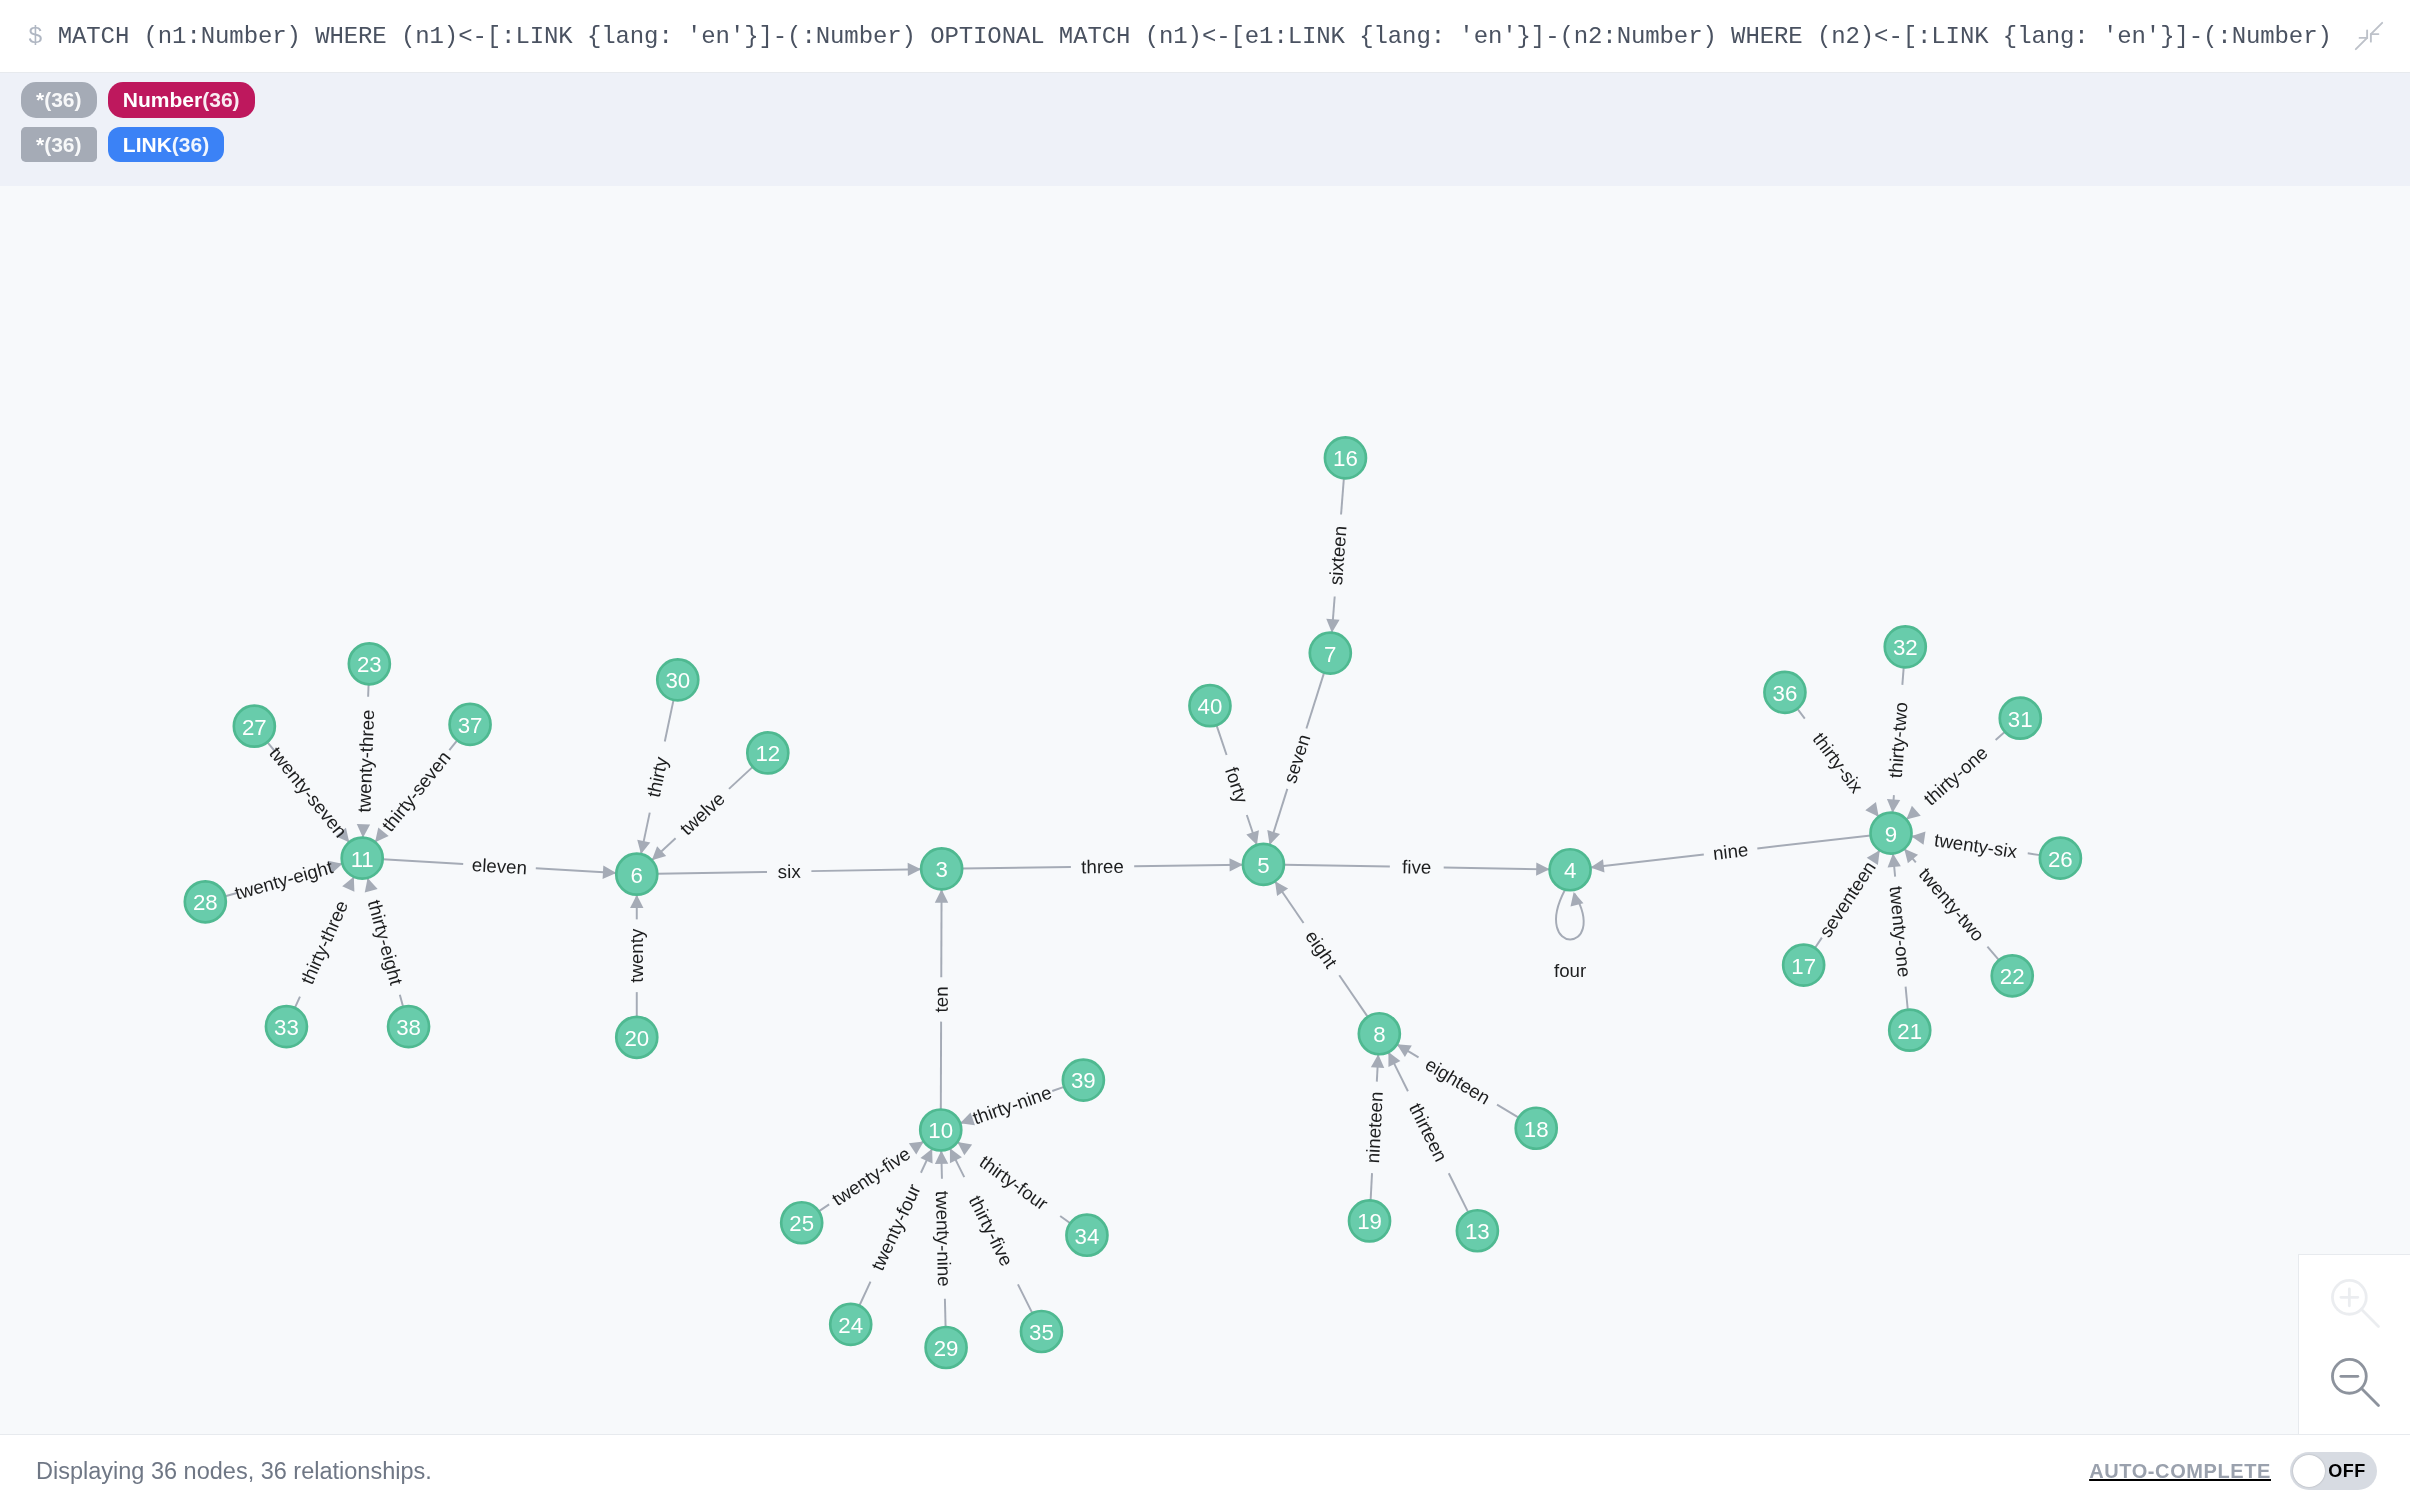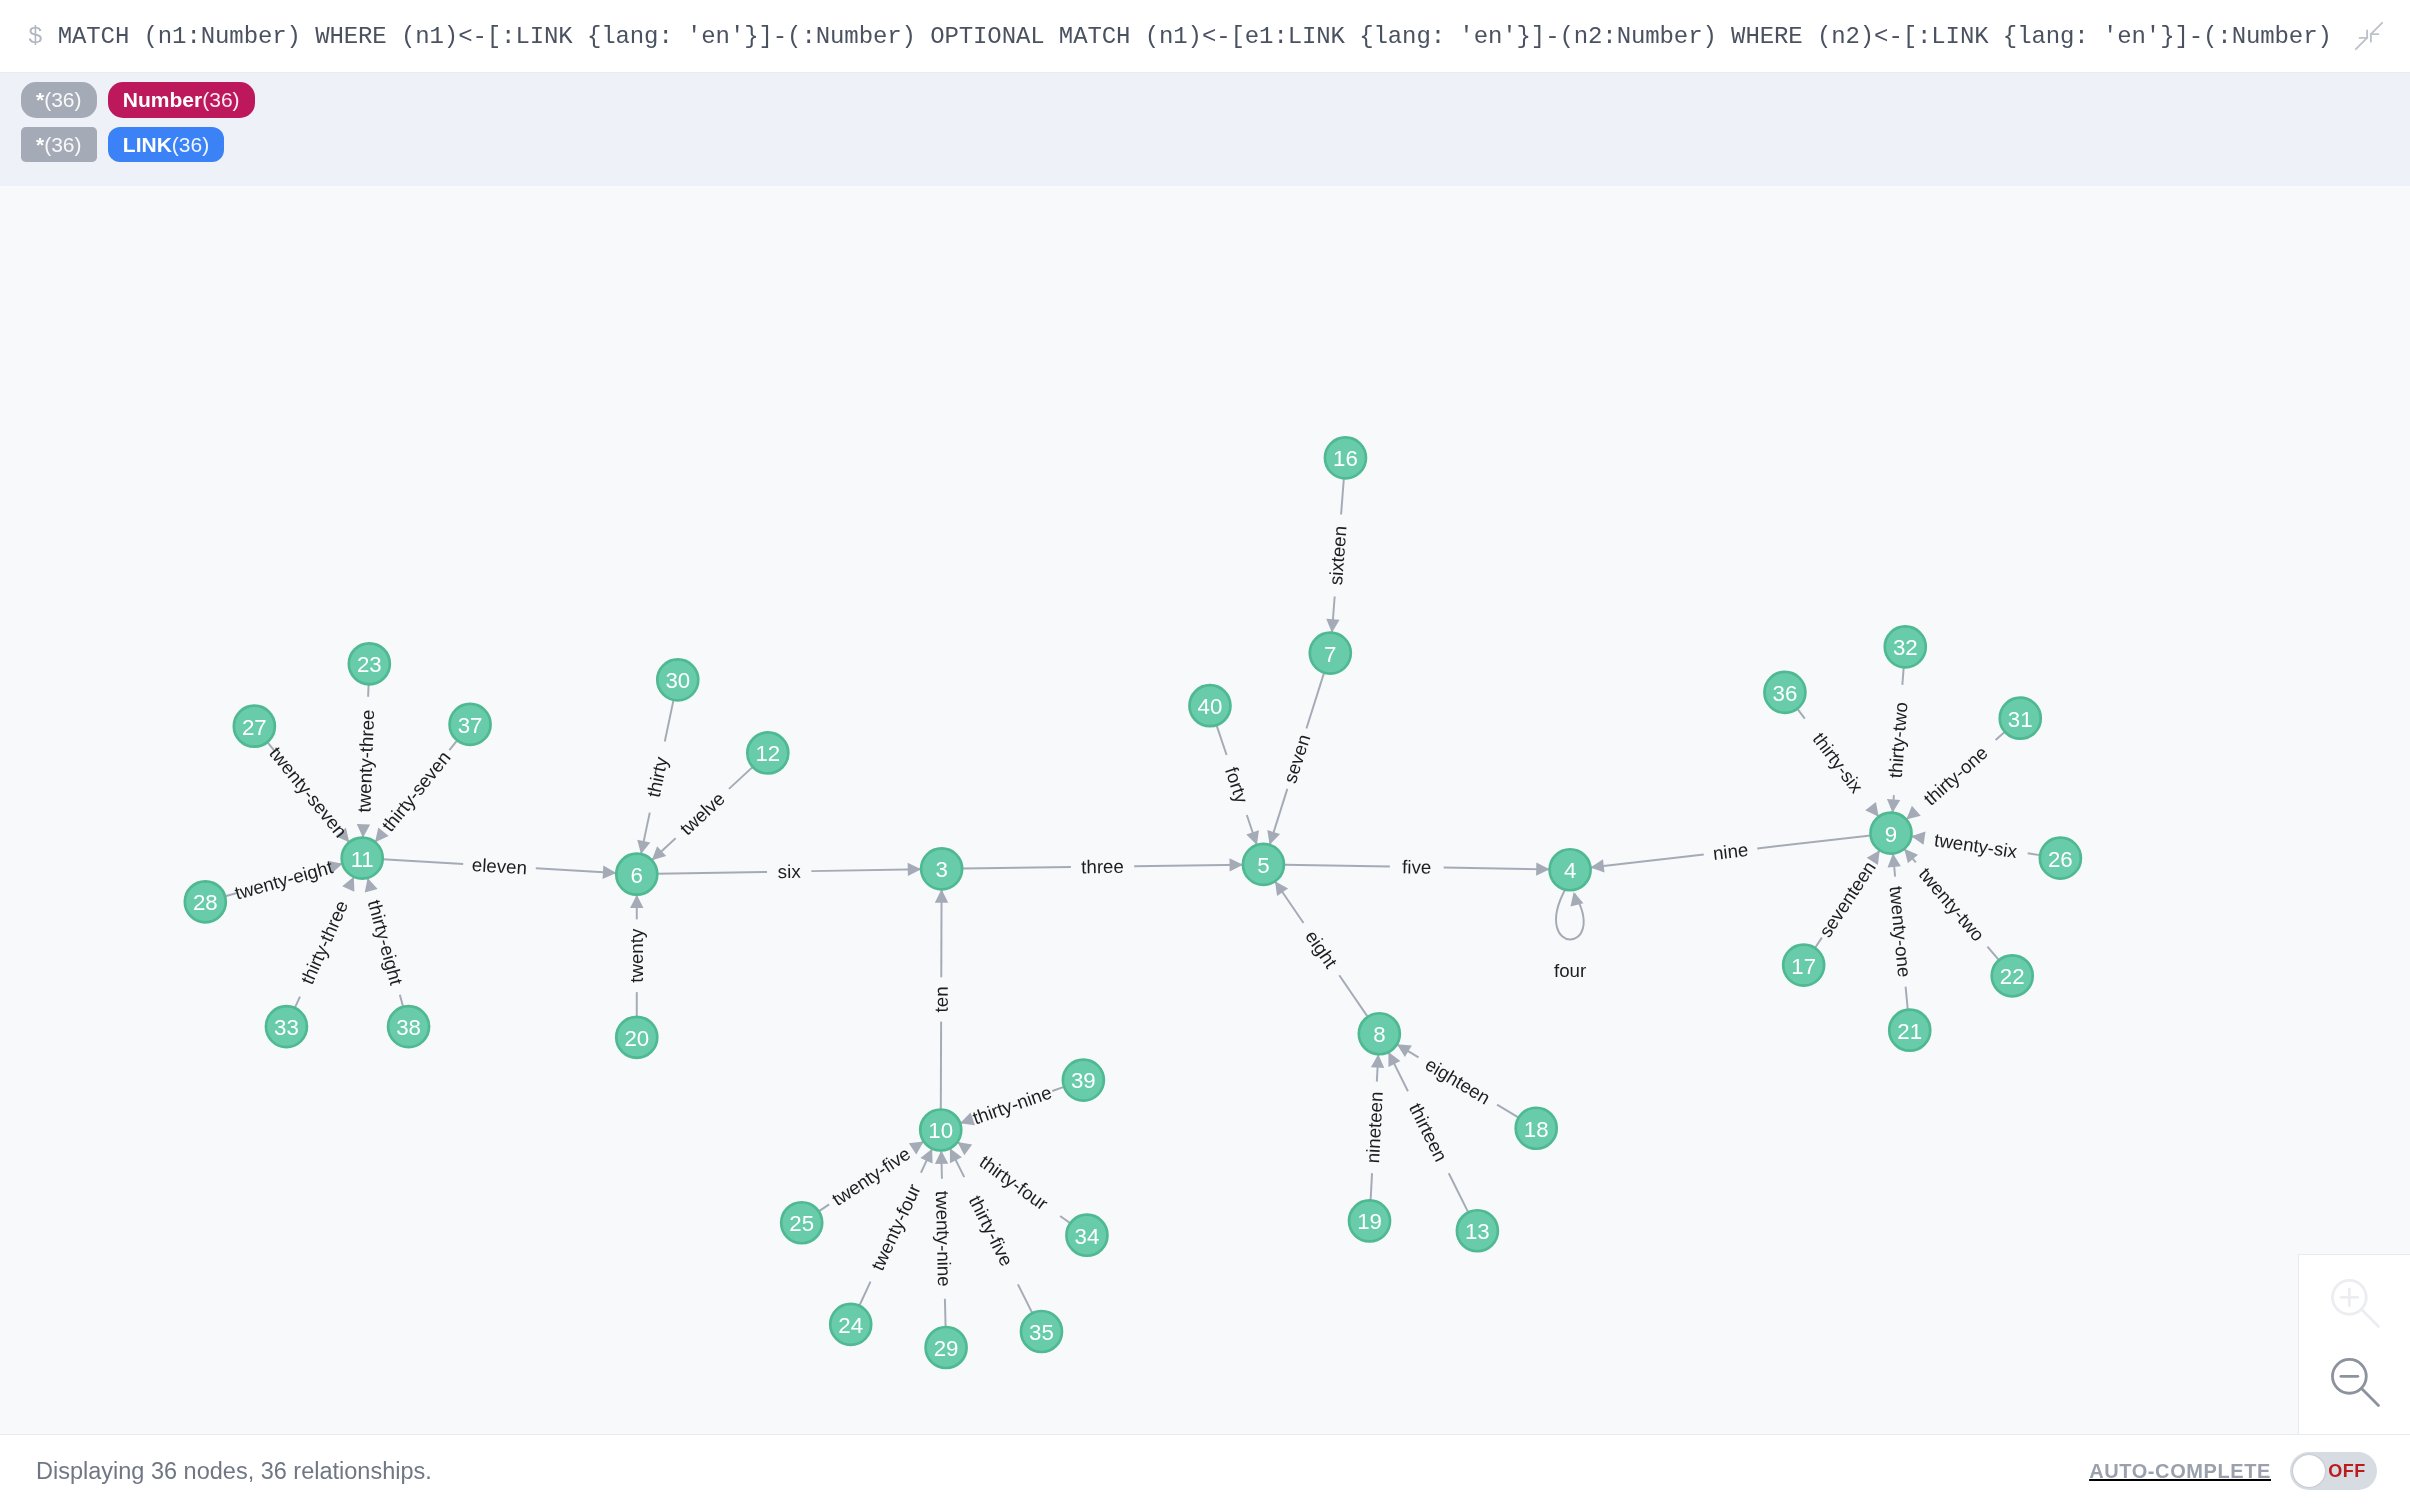--- a/index.html
+++ b/index.html
@@ -72,21 +72,21 @@
     align-items: baseline;
     border-radius: 15px;
     padding: 5.6px 15px;
     font-size: 21px;
     line-height: 1.15;
     color: #fff;
     white-space: nowrap;
     cursor: pointer;
   }
   .chip .chip-name { font-weight: bold; }
-  .chip .chip-count { font-weight: normal; opacity: .92; }
+  .chip .chip-count { font-weight: bold; opacity: .92; }
   .chip.star { background: #a5abb6; border-radius: 15px; }
   .chip.node-green { background: #be185d; }
   .chip.rel { background: #3b82f6; border-radius: 12px; }
   .chip.star-rel { background: #a5abb6; border-radius: 4.7px; }
 
   
   .graph-wrap {
     position: relative;
     flex: 1 1 auto;
     background: #f7f9fb;
@@ -187,21 +187,21 @@
     width: 32px; height: 32px;
     border-radius: 50%;
     background: #fff;
     box-shadow: 0 0 1.9px rgba(0,0,0,.25);
   }
   .toggle .toggle-text {
     position: absolute;
     right: 11.3px;
     font-size: 18px;
     font-weight: bold;
-    color: #b91c1c;
+    color: #000000;
     letter-spacing: 0.5px;
   }
 </style>
 </head>
 <body>
 
 <div id="app">
 
   <div class="query-bar">
     <span class="prompt-sign">$</span>

